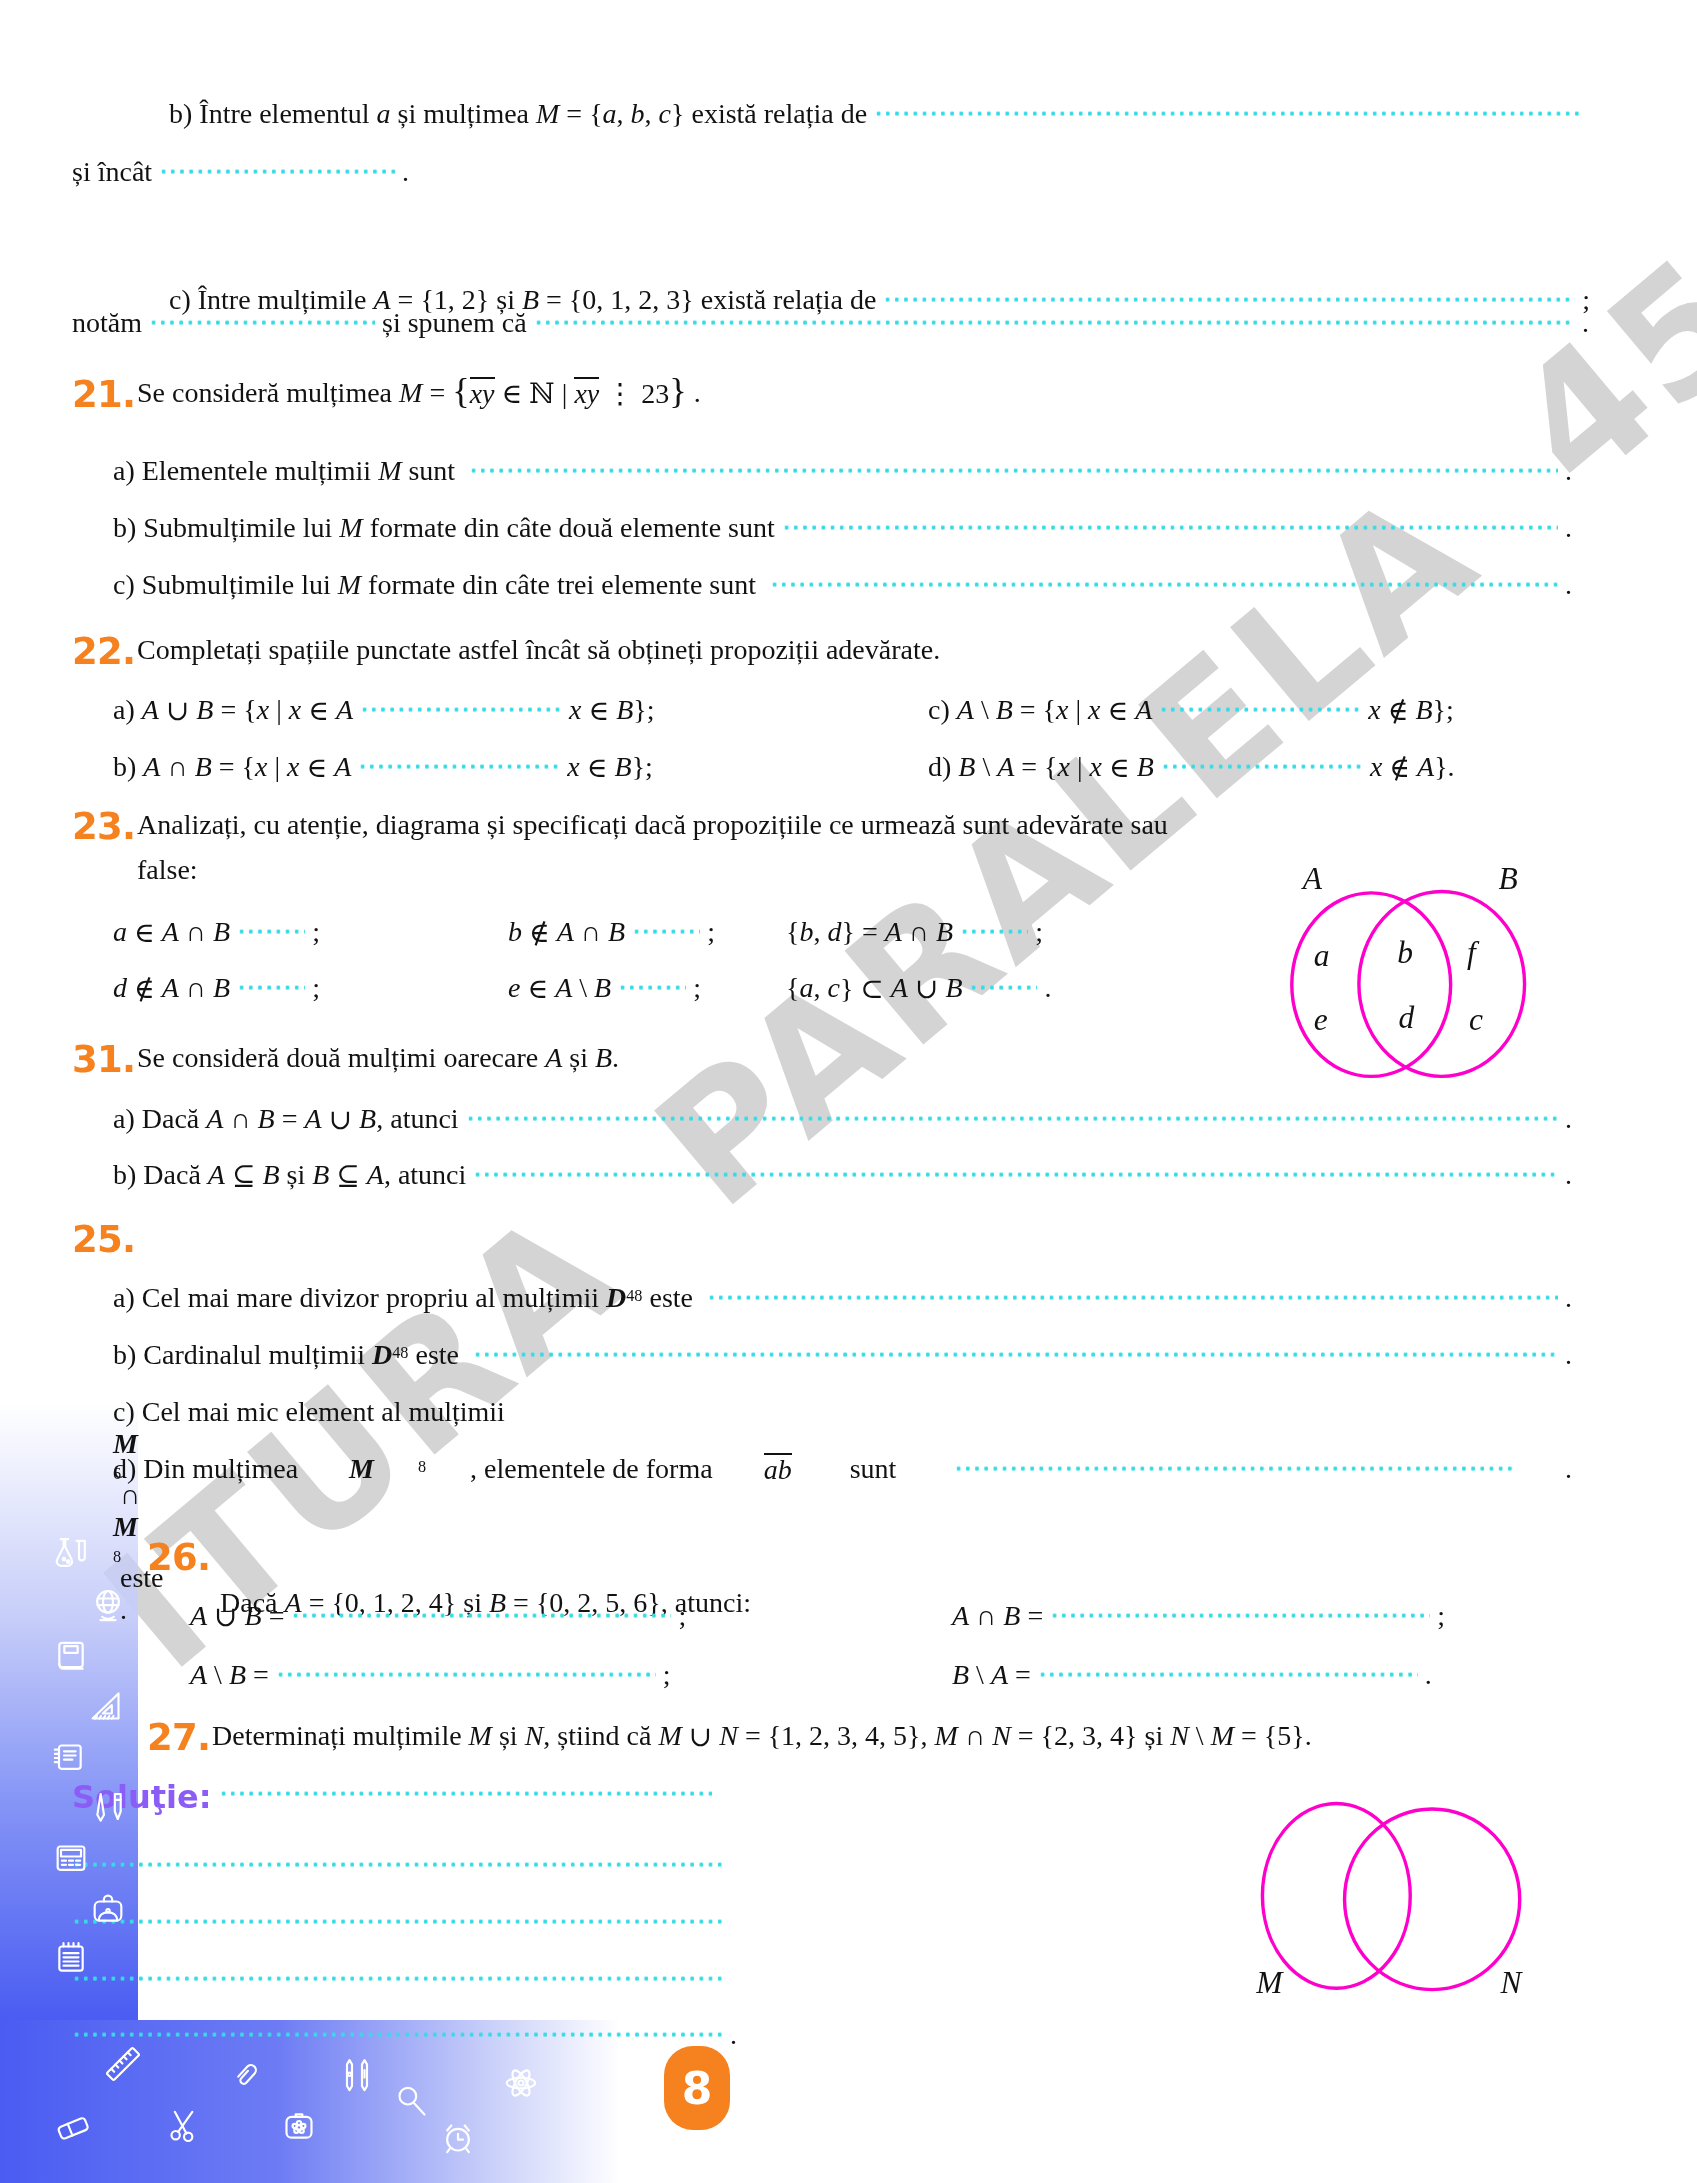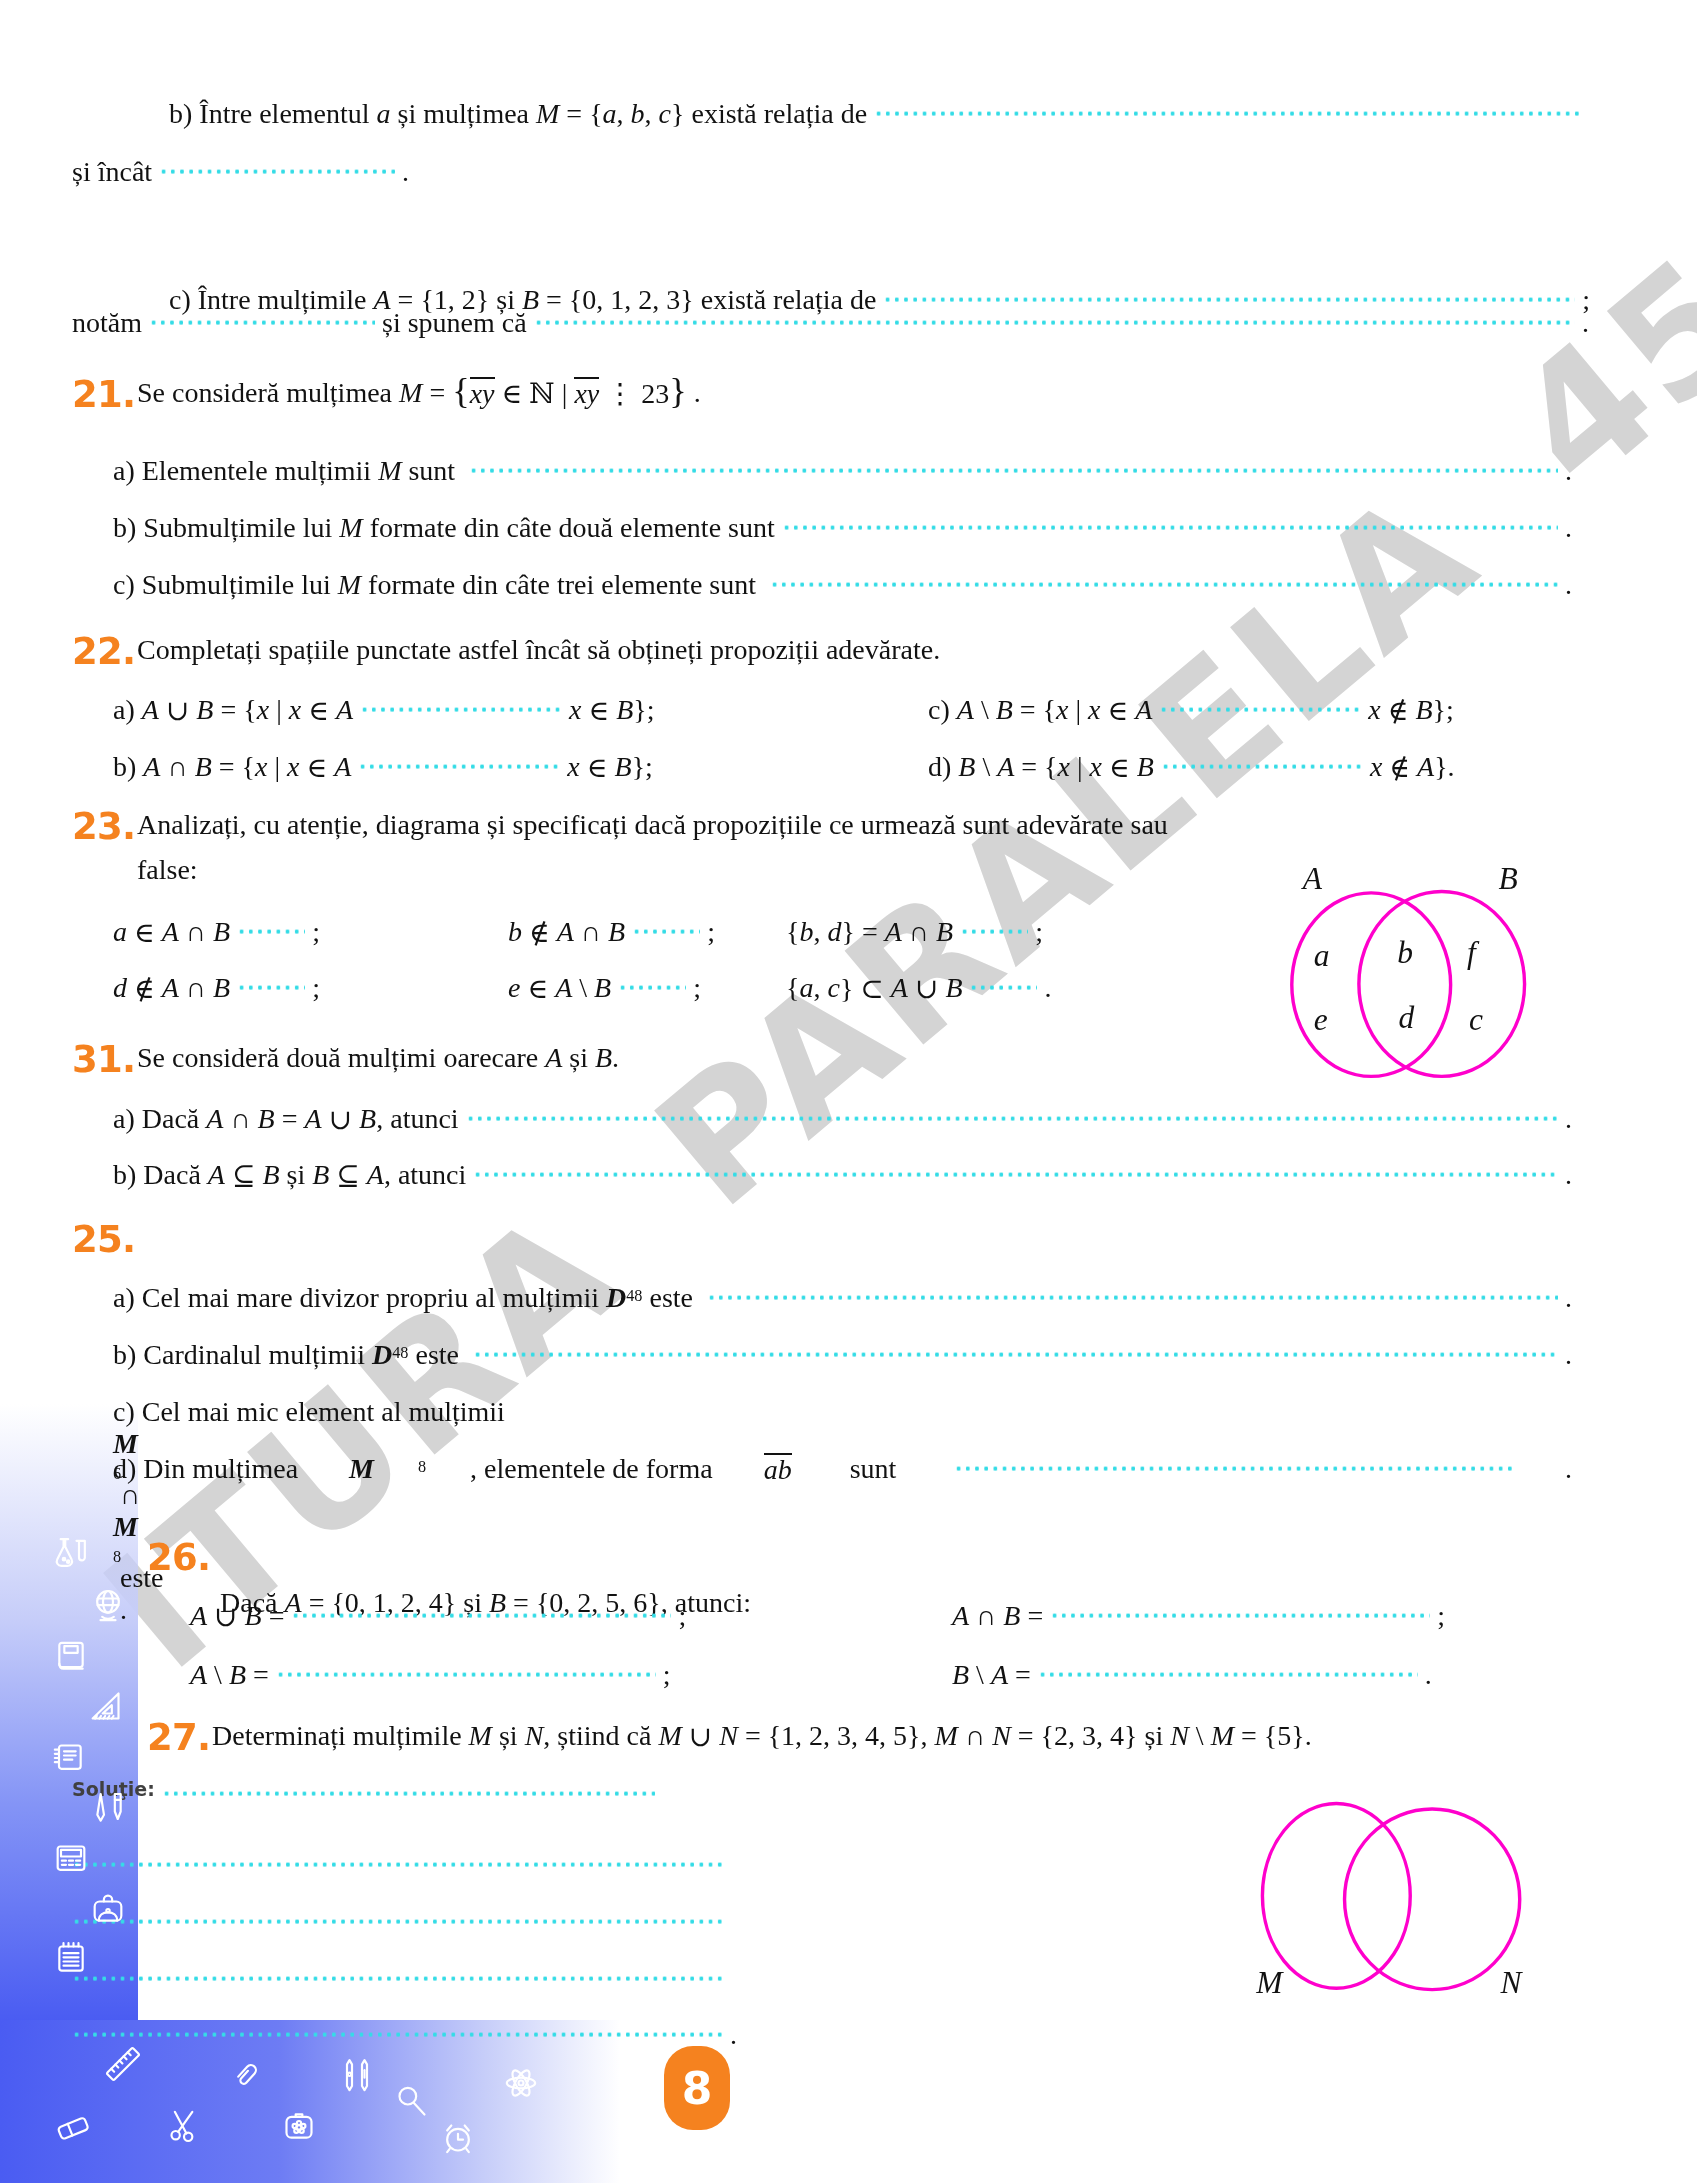--- a/index.html
+++ b/index.html
@@ -16,21 +16,21 @@
         font-size:28px;color:#121212;}
   .line span{white-space:pre;}
   .it{font-style:italic;}
   .scr{font-style:italic;font-weight:bold;}
   .sub{font-size:0.58em;position:relative;top:0.28em;}
   .ov{border-top:2.1px solid #121212;display:inline-block;line-height:1.05;font-style:italic;}
   .big{font-size:1.3em;line-height:0.8;}
   .exnum{font-family:"DejaVu Sans","Liberation Sans",sans-serif;font-weight:800;
          font-size:37px;color:#f5821f;letter-spacing:-0.7px;}
   .sollabel{font-family:"DejaVu Sans","Liberation Sans",sans-serif;font-weight:800;
-         font-size:19px;color:#404040;}
+         font-size:32px;color:#8b5cf6;}
   .dots{display:inline-block;height:20.5px;align-self:baseline;
     background-image:radial-gradient(circle 2.1px at center,#35dce6 98%,rgba(0,0,0,0) 100%);
     background-size:9.2px 6.2px;background-repeat:repeat-x;background-position:left bottom;
     transform:translateY(-1.4px);}
   .dots.fill{flex:1;}
   
   .vennsvg{position:absolute;z-index:2;}
   .vennsvg text{font-family:"Liberation Serif","DejaVu Serif",serif;font-style:italic;
     font-size:46px;fill:#121212;}
   

